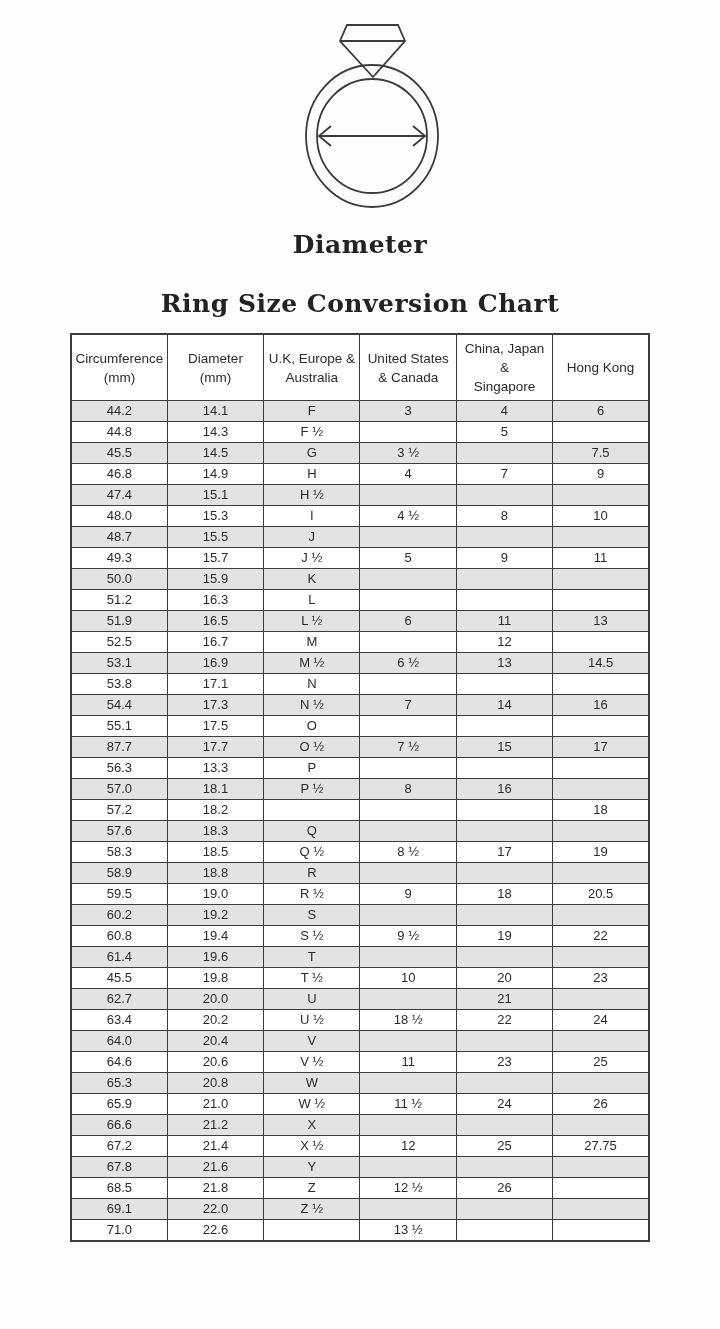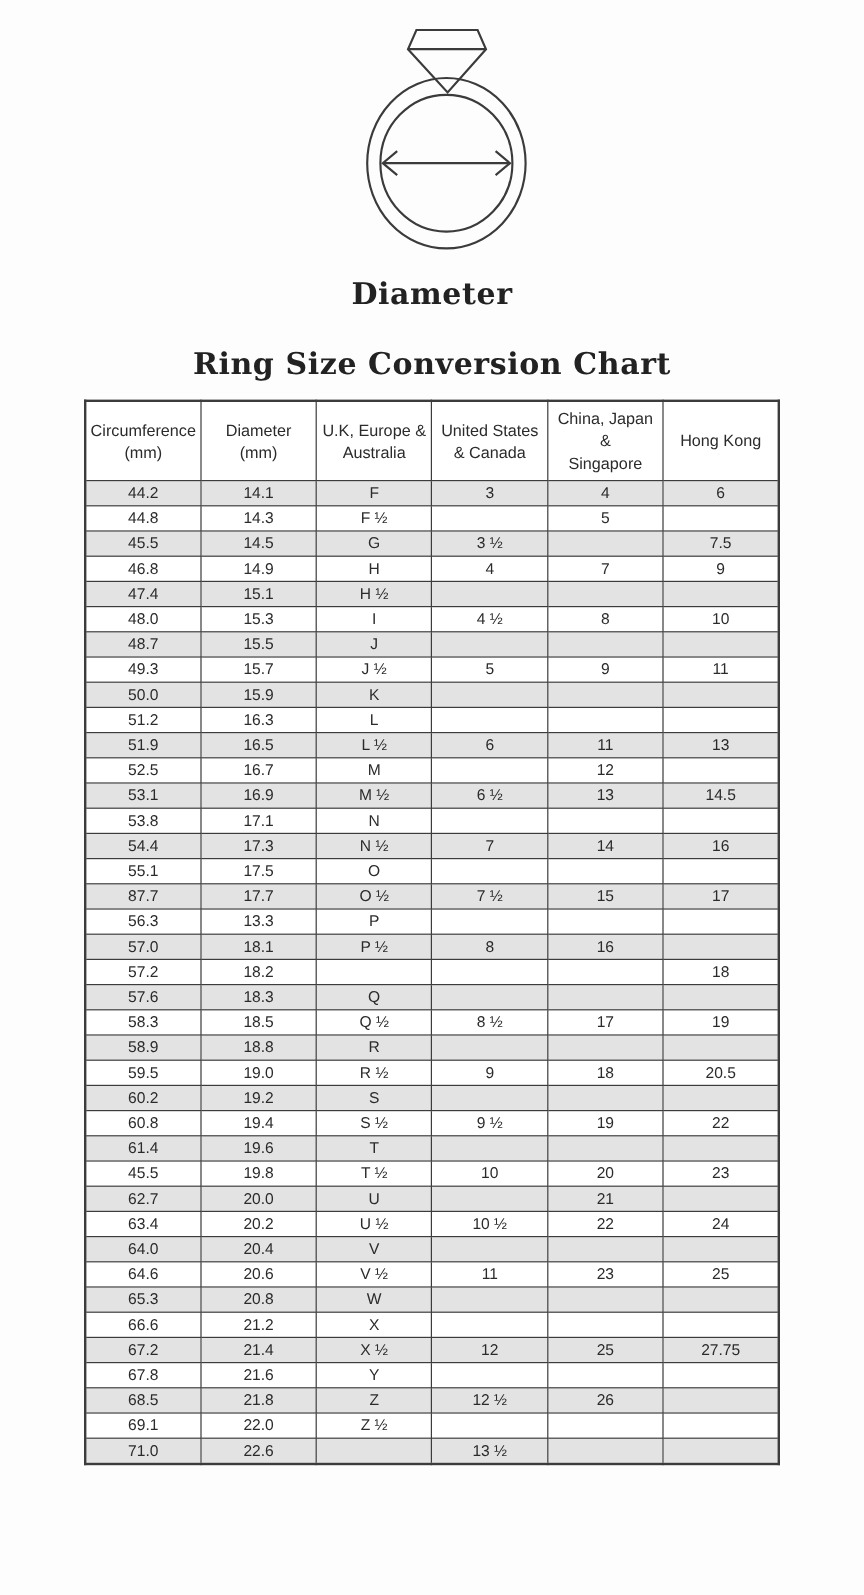--- a/index.html
+++ b/index.html
@@ -335,21 +335,21 @@
         <td>20.0</td>
         <td>U</td>
         <td></td>
         <td>21</td>
         <td></td>
       </tr>
       <tr>
         <td>63.4</td>
         <td>20.2</td>
         <td>U ½</td>
-        <td>10 ½</td>
+        <td>18 ½</td>
         <td>22</td>
         <td>24</td>
       </tr>
       <tr>
         <td>64.0</td>
         <td>20.4</td>
         <td>V</td>
         <td></td>
         <td></td>
         <td></td>
@@ -364,20 +364,28 @@
       </tr>
       <tr>
         <td>65.3</td>
         <td>20.8</td>
         <td>W</td>
         <td></td>
         <td></td>
         <td></td>
       </tr>
       <tr>
+        <td>65.9</td>
+        <td>21.0</td>
+        <td>W ½</td>
+        <td>11 ½</td>
+        <td>24</td>
+        <td>26</td>
+      </tr>
+      <tr>
         <td>66.6</td>
         <td>21.2</td>
         <td>X</td>
         <td></td>
         <td></td>
         <td></td>
       </tr>
       <tr>
         <td>67.2</td>
         <td>21.4</td>

